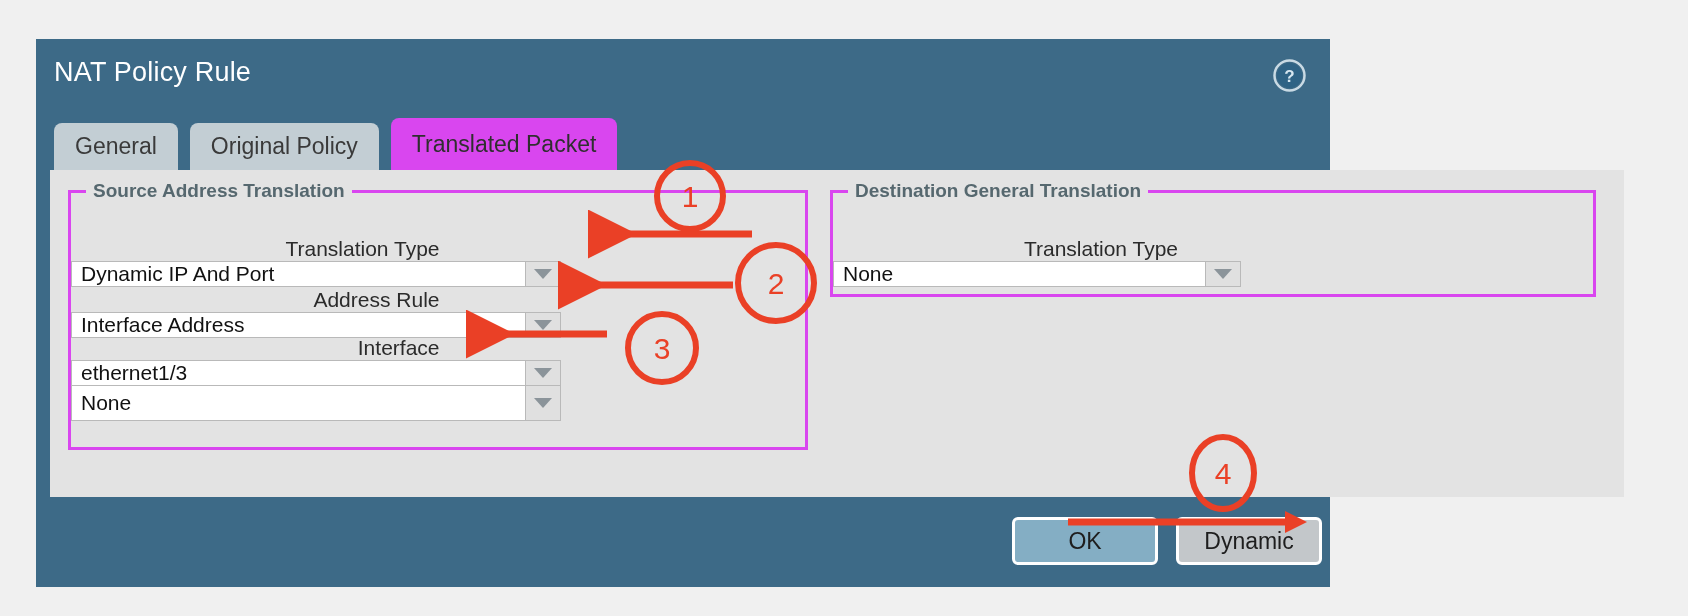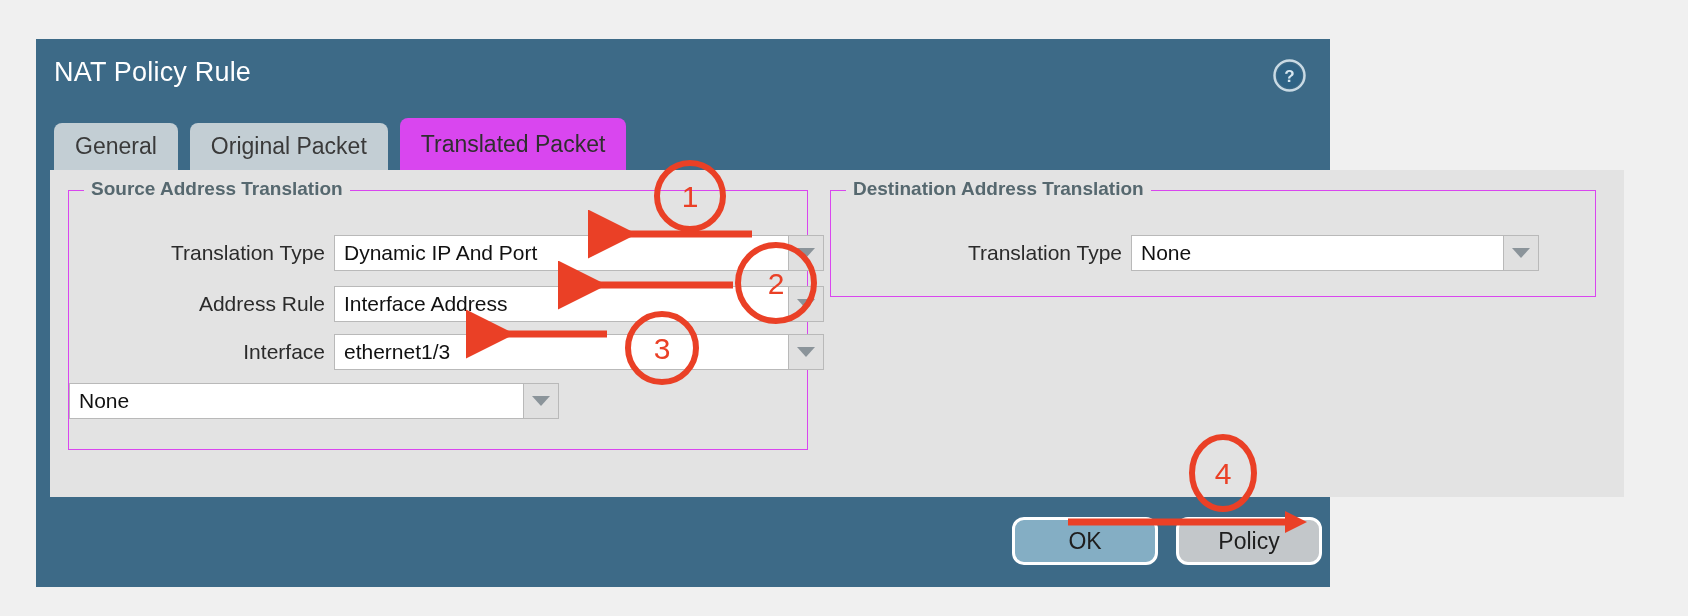--- a/index.html
+++ b/index.html
@@ -89,21 +89,21 @@
     left: 14px;
     top: 131px;
     width: 1574px;
     height: 327px;
     background: #e3e3e3;
     box-sizing: border-box;
   }
 
   .group {
     position: absolute;
-    border: 1px solid #d946ef;
+    border: 3px solid #d946ef;
     box-sizing: border-box;
     background: #e3e3e3;
   }
   #group-source  { left: 18px;  top: 20px; width: 740px; height: 260px; }
   #group-dest    { left: 780px; top: 20px; width: 766px; height: 107px; }
 
   .group-title {
     position: absolute;
     top: -13px;
     left: 15px;
@@ -114,20 +114,21 @@
     font-weight: bold;
     white-space: nowrap;
   }
 
   
   .row {
     position: absolute;
     height: 36px;
     display: flex;
     align-items: center;
+    flex-direction: column;
   }
   .row .lbl {
     font-size: 21px;
     color: #2b2b2b;
     text-align: right;
     white-space: nowrap;
     padding-right: 9px;
     box-sizing: border-box;
   }
   .field {
@@ -185,21 +186,21 @@
     position: absolute;
     left: 0;
     top: 458px;
     width: 100%;
     height: 90px;
   }
   .btn {
     position: absolute;
     top: 20px;
     height: 48px;
-    border-radius: 12px;
+    border-radius: 6px;
     font-size: 23px;
     color: #1e1e1e;
     display: flex;
     align-items: center;
     justify-content: center;
     cursor: pointer;
     box-sizing: border-box;
   }
   #btn-ok {
     right: 172px;
@@ -242,21 +243,21 @@
       <svg viewBox="0 0 33 33" width="33" height="33" aria-hidden="true">
         <circle cx="16.5" cy="16.5" r="15" fill="none" stroke="#c9dae4" stroke-width="2.5"></circle>
         <circle cx="16.5" cy="16.5" r="12.5" fill="#2f6385"></circle>
         <text x="16.5" y="23" text-anchor="middle" font-family="Liberation Sans, sans-serif" font-size="17" font-weight="bold" fill="#d7e7f0">?</text>
       </svg>
     </div>
   </div>
 
   <div id="tabstrip">
     <div class="tab">General</div>
-    <div class="tab">Original Packet</div>
+    <div class="tab">Original Policy</div>
     <div class="tab active">Translated Packet</div>
   </div>
 
   <div id="content">
 
     <div class="group" id="group-source">
       <div class="group-title">Source Address Translation</div>
 
       <div class="row" id="row-src-tt">
         <div class="lbl">Translation Type</div>
@@ -292,38 +293,38 @@
         <div class="field">
           <div class="txt">None</div>
           <div class="ddbtn">
             <span class="caret"></span>
           </div>
         </div>
       </div>
     </div>
 
     <div class="group" id="group-dest">
-      <div class="group-title">Destination Address Translation</div>
+      <div class="group-title">Destination General Translation</div>
 
       <div class="row" id="row-dst-tt">
         <div class="lbl">Translation Type</div>
         <div class="field">
           <div class="txt">None</div>
           <div class="ddbtn">
             <span class="caret"></span>
           </div>
         </div>
       </div>
     </div>
 
   </div>
 
   <div id="footer">
     <div class="btn" id="btn-ok">OK</div>
-    <div class="btn" id="btn-cancel">Policy</div>
+    <div class="btn" id="btn-cancel">Dynamic</div>
   </div>
 
 </div>
 
 <svg id="annotations" viewBox="0 0 1688 616" width="1688" height="616">
   <defs>
     <marker id="arrowL" markerWidth="7" markerHeight="7" refX="6" refY="3.5" orient="auto" markerUnits="strokeWidth">
       <path d="M7,0 L0,3.5 L7,7 z" fill="#ea4026"></path>
     </marker>
   </defs>

